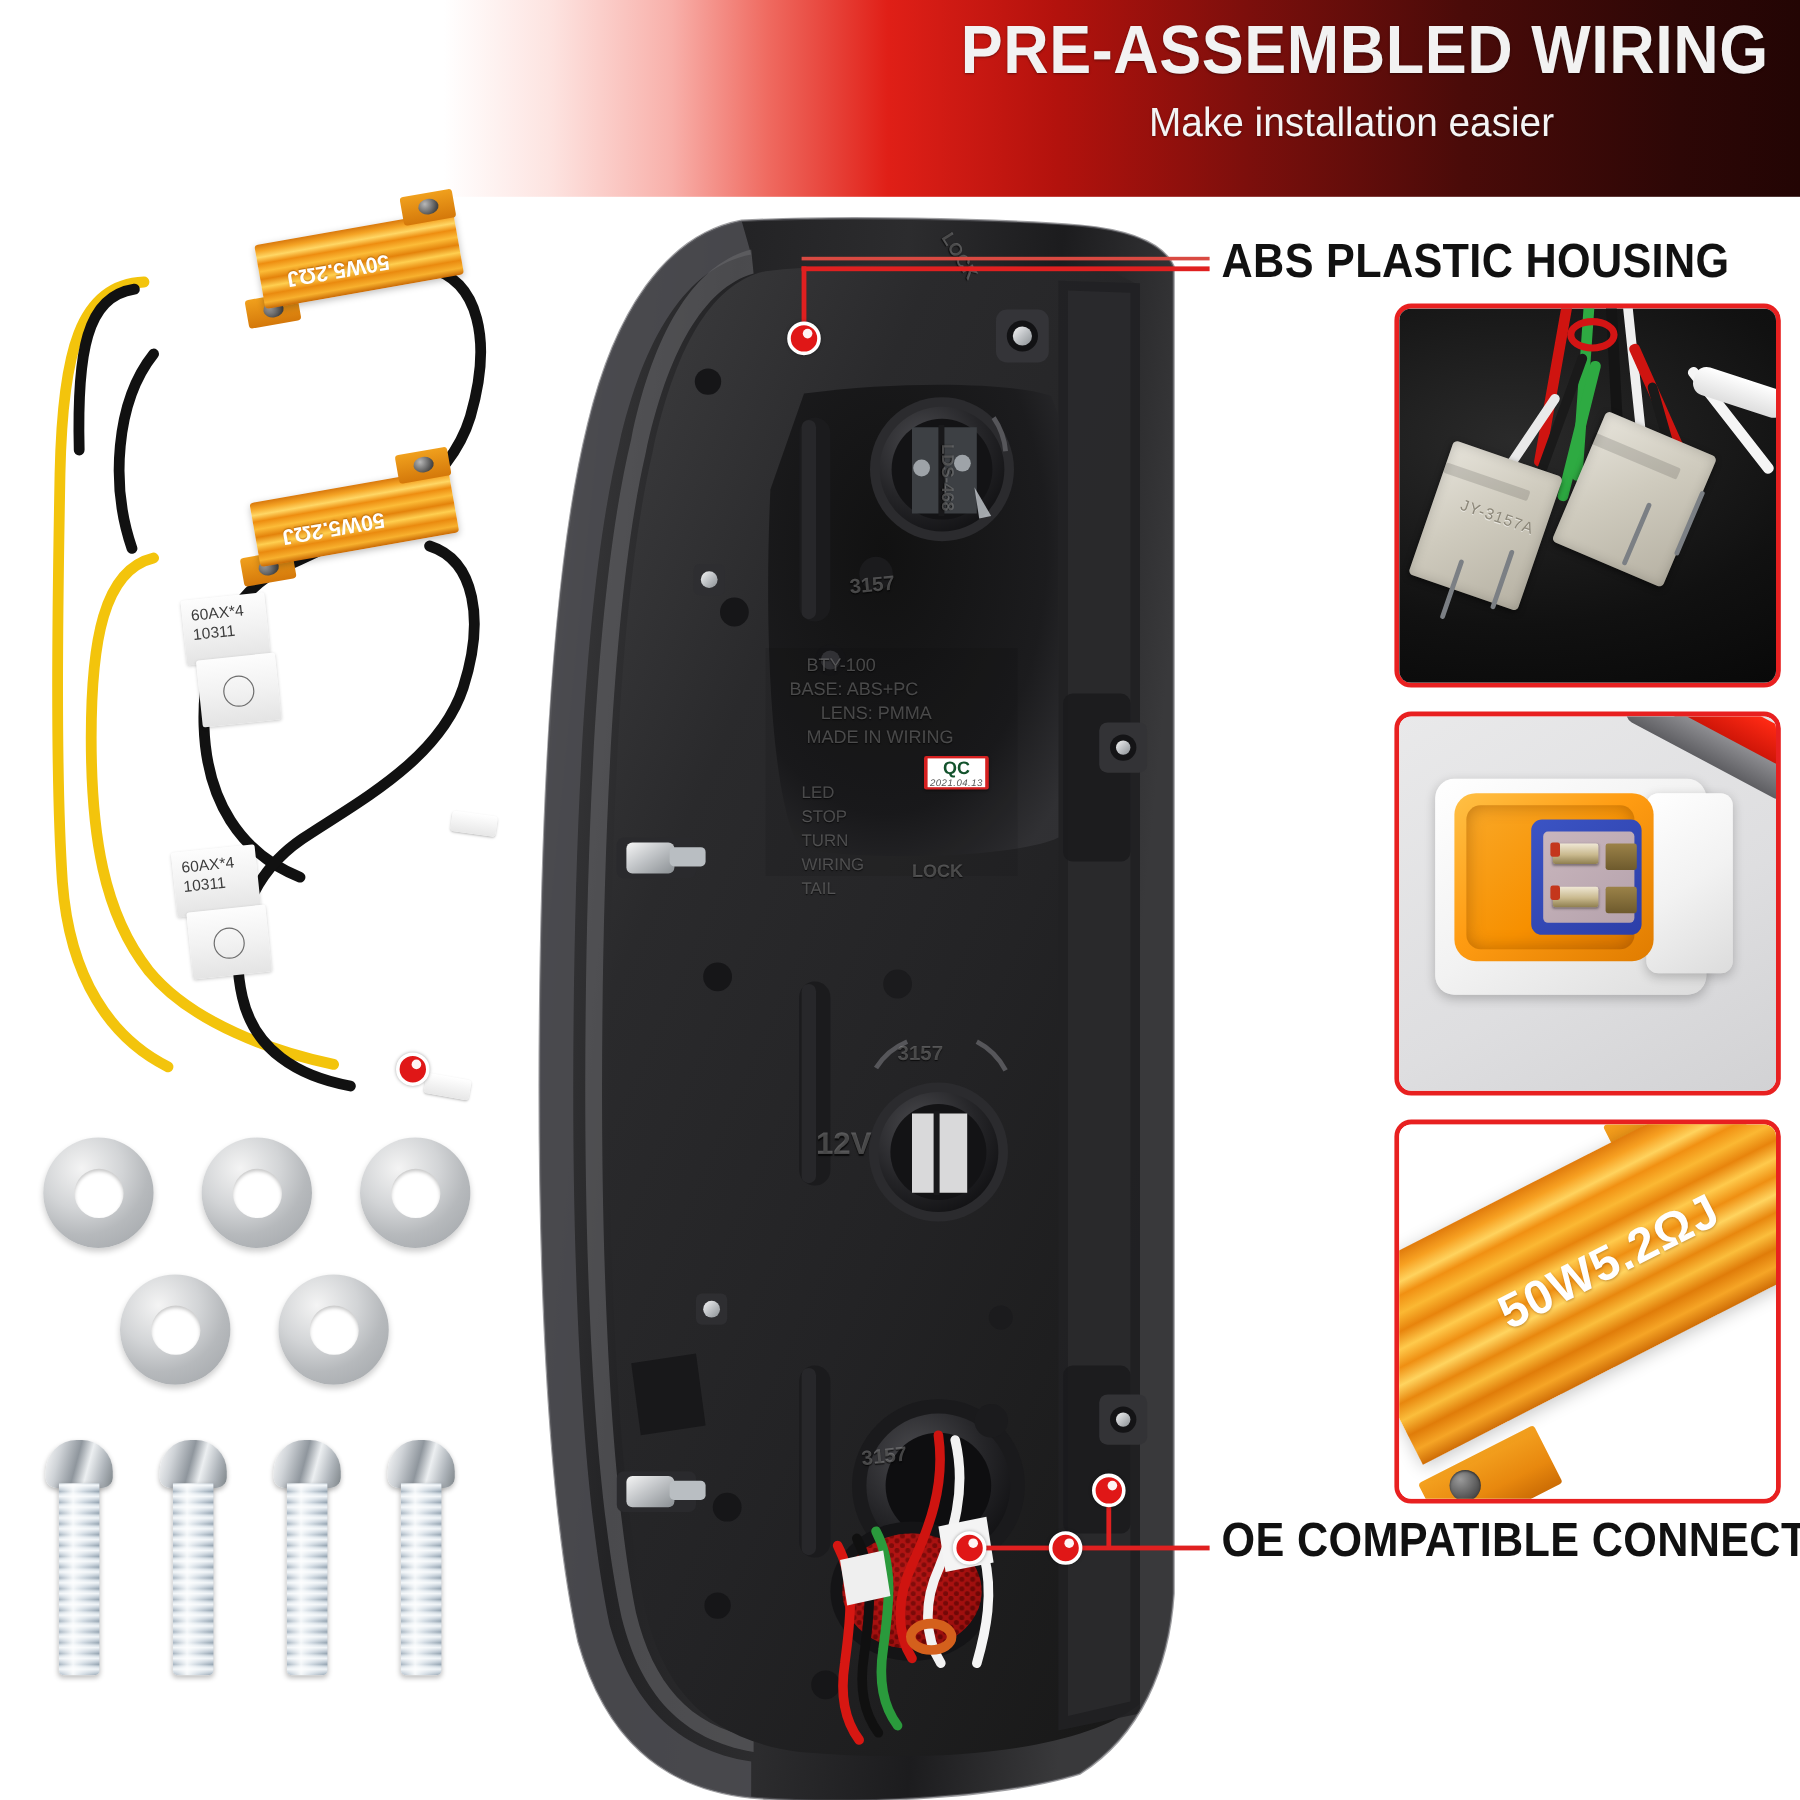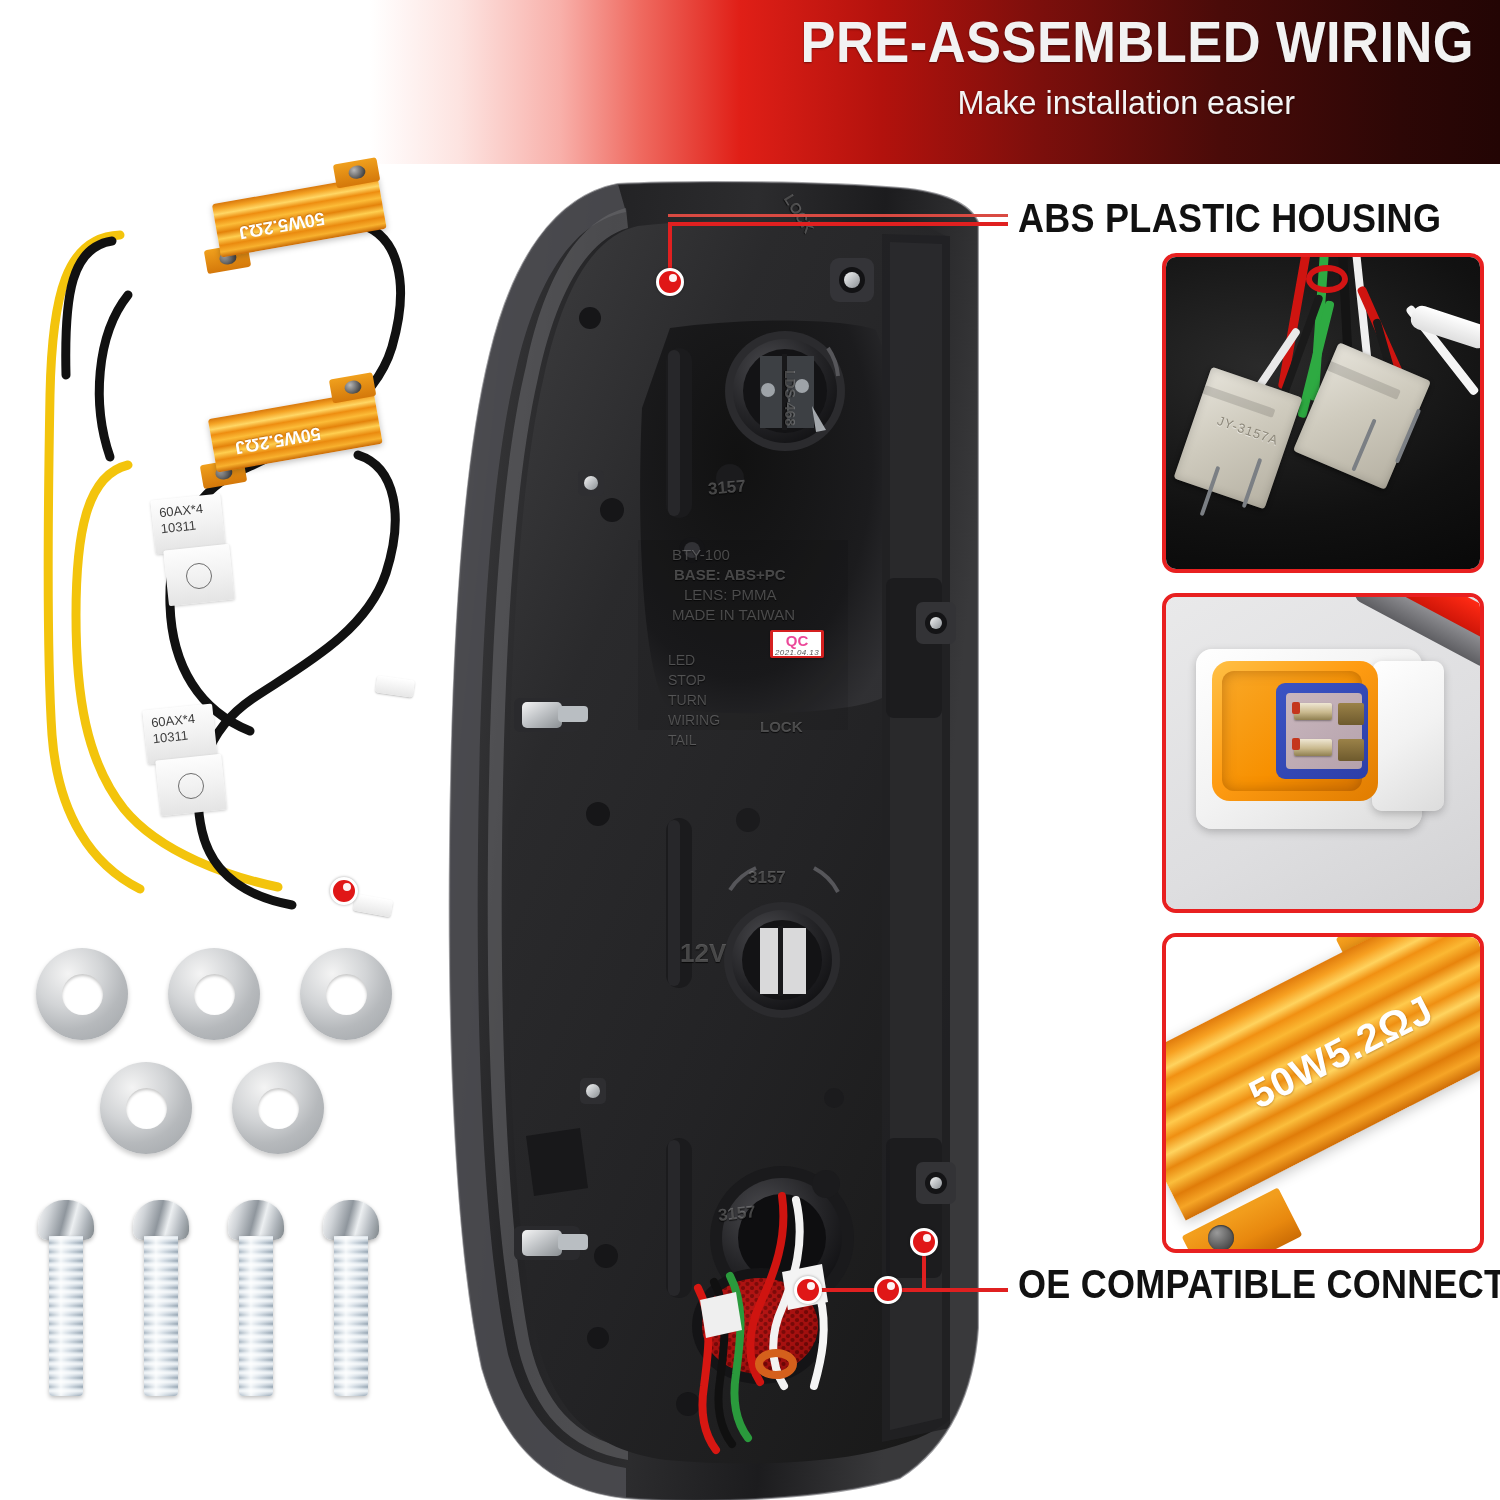--- a/index.html
+++ b/index.html
@@ -377,21 +377,21 @@
     border-radius: 2px;
     padding: 2px 3px;
     box-shadow: 0 1px 2px rgba(0,0,0,0.4);
   }
   .qc-inner {
     background: #ffffff;
     text-align: center;
     font-family: "Liberation Sans", sans-serif;
     line-height: 1.05;
   }
-  .qc-big { font-size: 15px; font-weight: bold; color: #ec4899; }
+  .qc-big { font-size: 15px; font-weight: bold; color: #14532d; }
   .qc-small { font-size: 8px; color: #555; letter-spacing: 0.4px; font-style: italic; }
 </style>
 </head>
 <body>
 
 <div id="banner">
   <div id="banner-text">
     <div id="banner-title">PRE-ASSEMBLED WIRING</div>
     <div id="banner-sub">Make installation easier</div>
   </div>
@@ -586,23 +586,23 @@
              C22,470 32,290 60,176
              C82,84 124,18 188,6 Z" fill="none" stroke="#5e5e63" stroke-width="2" opacity="0.6"></path>
   </svg>
 
   
   <div class="tl-mark" style="left:348px; top:27px;  font-size:15px; font-weight:bold; transform:rotate(58deg);">LOCK</div>
   <div class="tl-mark" style="left:332px; top:212px; font-size:14px; font-weight:bold; transform:rotate(90deg);">LDS-468</div>
   <div class="tl-mark" style="left:278px; top:300px; font-size:17px; font-weight:bold; transform:rotate(-5deg);">3157</div>
 
   <div class="tl-mark" style="left:242px; top:368px; font-size:15px;">BTY-100</div>
-  <div class="tl-mark" style="left:244px; top:388px; font-size:15px;font-weight:bold;">BASE: ABS+PC</div>
+  <div class="tl-mark" style="left:228px; top:388px; font-size:15px;">BASE: ABS+PC</div>
   <div class="tl-mark" style="left:254px; top:408px; font-size:15px;">LENS: PMMA</div>
-  <div class="tl-mark" style="left:242px; top:428px; font-size:15px;">MADE IN TAIWAN</div>
+  <div class="tl-mark" style="left:242px; top:428px; font-size:15px;">MADE IN WIRING</div>
 
   <div class="tl-mark" style="left:238px; top:474px; font-size:14px;text-align:right;">LED</div>
   <div class="tl-mark" style="left:238px; top:494px; font-size:14px;">STOP</div>
   <div class="tl-mark" style="left:238px; top:514px; font-size:14px;">TURN</div>
   <div class="tl-mark" style="left:238px; top:534px; font-size:14px;">WIRING</div>
   <div class="tl-mark" style="left:238px; top:554px; font-size:14px;">TAIL</div>
 
   <div class="tl-mark" style="left:330px; top:540px; font-size:15px; font-weight:bold;">LOCK</div>
   <div class="tl-mark" style="left:250px; top:760px; font-size:26px; font-weight:bold;">12V</div>
   <div class="tl-mark" style="left:318px; top:690px; font-size:17px; font-weight:bold;">3157</div>

